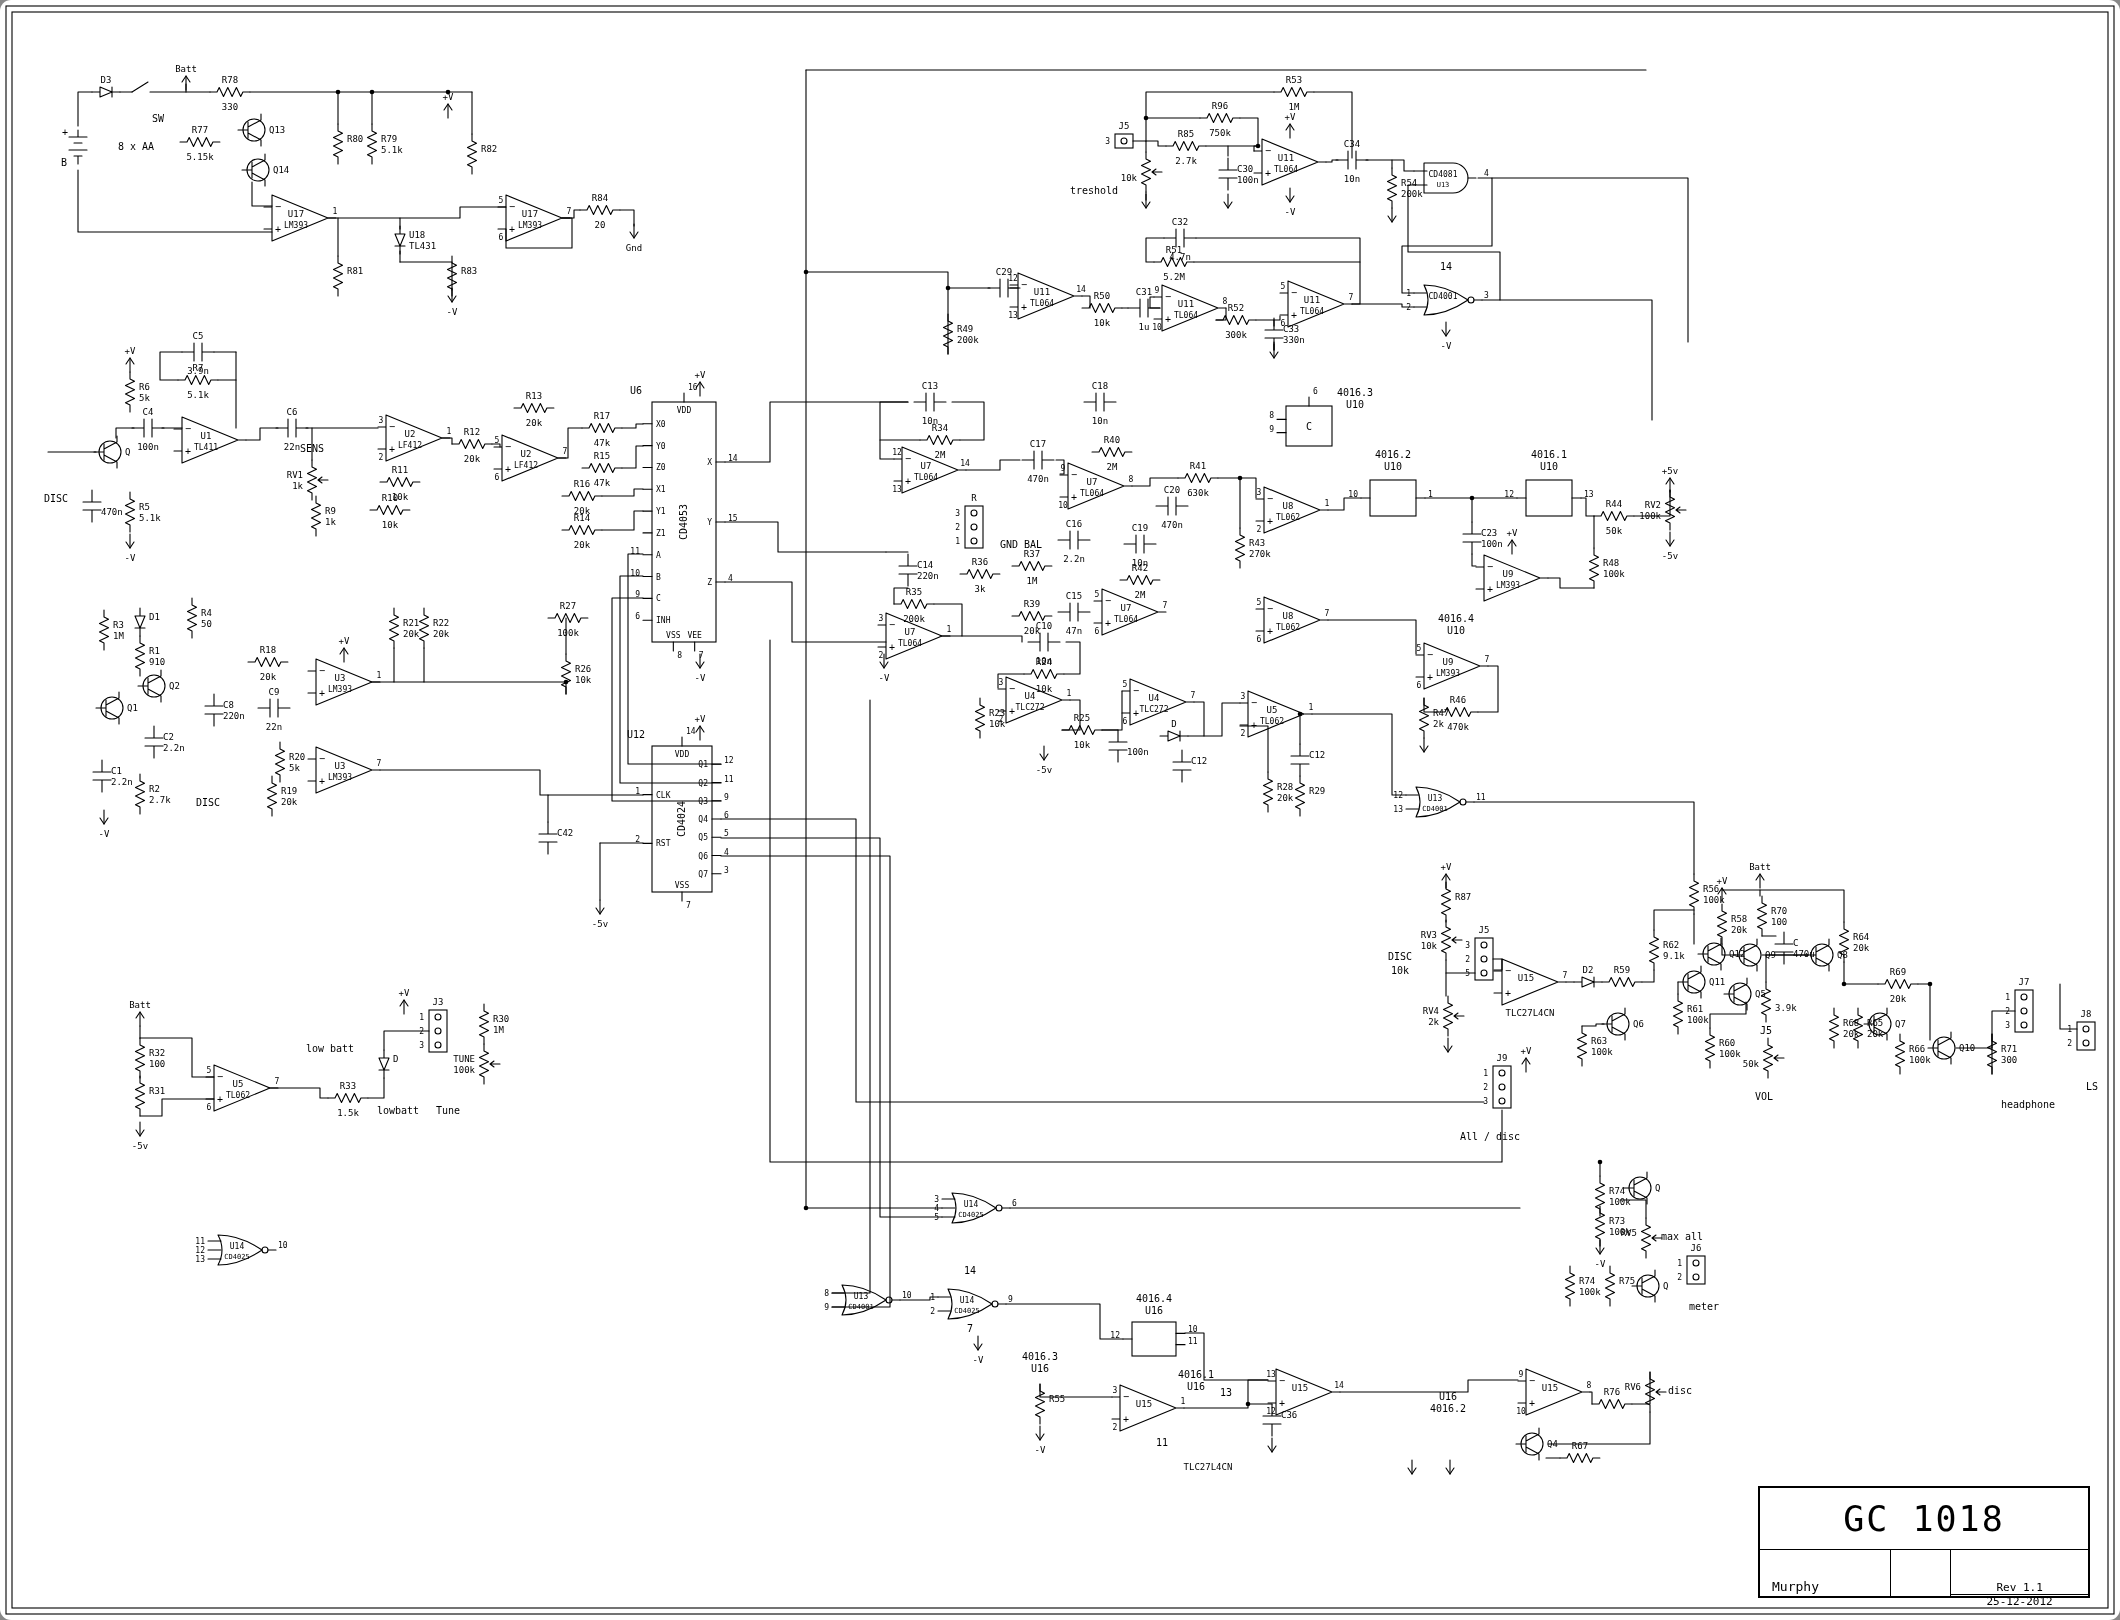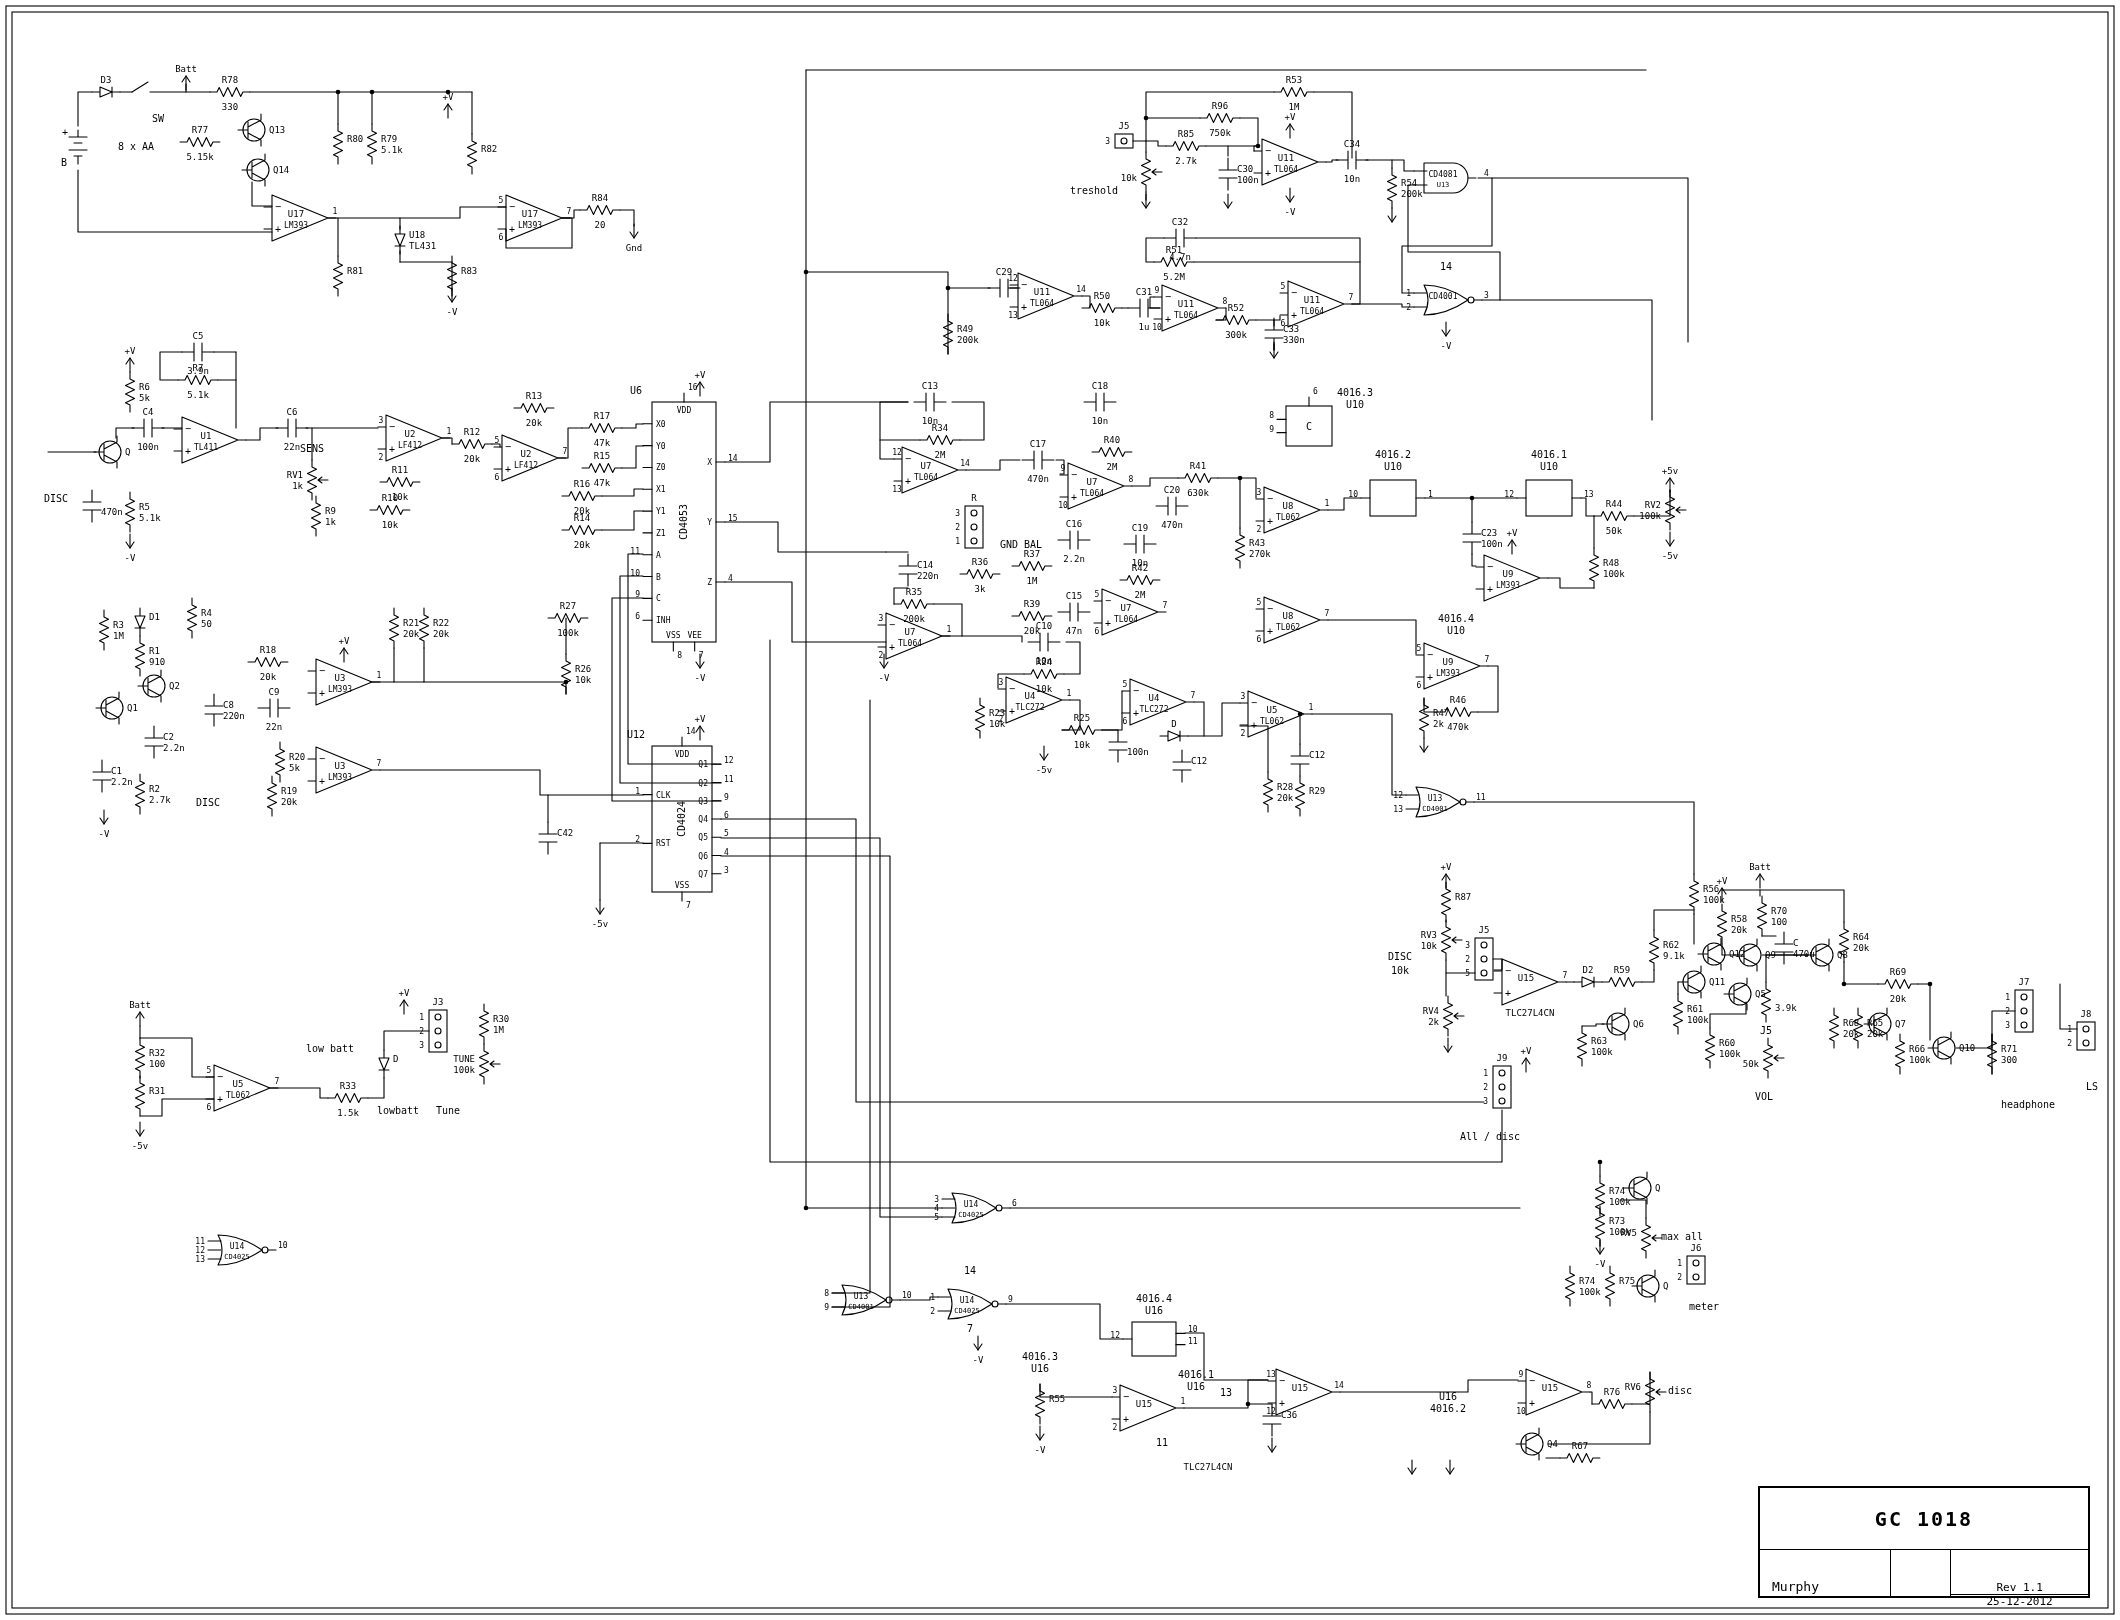--- a/index.html
+++ b/index.html
@@ -1,27 +1,27 @@
 <!DOCTYPE html>
 <html><head>
 <meta charset="utf-8">
 <style>
   html,body{margin:0;padding:0;background:#888;}
   .wrap{position:relative;width:2120px;height:1620px;background:#ffffff;overflow:hidden;
-        font-family:"DejaVu Sans Mono",monospace;}
+        font-family:"DejaVu Sans Mono",monospace;border-radius:11px;}
   svg{position:absolute;left:0;top:0;}
   svg path{fill:none;stroke:#000;stroke-width:1.1;stroke-linecap:round;stroke-linejoin:round;}
   svg rect{fill:none;stroke:#000;stroke-width:1.1;}
   svg circle{fill:none;stroke:#000;stroke-width:1.1;}
   svg .dot{fill:#000;stroke:none;}
   svg text{fill:#000;font-family:"DejaVu Sans Mono",monospace;}
   .tb{position:absolute;left:1758px;top:1486px;width:332px;height:112px;border:2px solid #000;
       background:#fff;display:flex;flex-direction:column;box-sizing:border-box;}
   .tb-title{flex:1;display:flex;align-items:center;justify-content:center;
-            font-size:20px;font-weight:bold;letter-spacing:2px;}
+            font-size:35px;font-weight:normal;letter-spacing:2px;}
   .tb-bottom{height:46px;border-top:1.5px solid #000;display:flex;}
   .tb-author{width:40%;border-right:1.5px solid #000;display:flex;align-items:flex-end;
              padding:2px 12px;font-size:13px;box-sizing:border-box;}
   .tb-mid{width:18%;border-right:1.5px solid #000;}
   .tb-rev{flex:1;display:flex;flex-direction:column;font-size:11px;text-align:center;margin-top:31px;}
   .tb-rev .r1{flex:1;border-bottom:1px solid #000;display:flex;align-items:center;justify-content:center;}
   .tb-rev .r2{flex:1;display:flex;align-items:center;justify-content:center;}
 </style>
 </head>
 <body>

